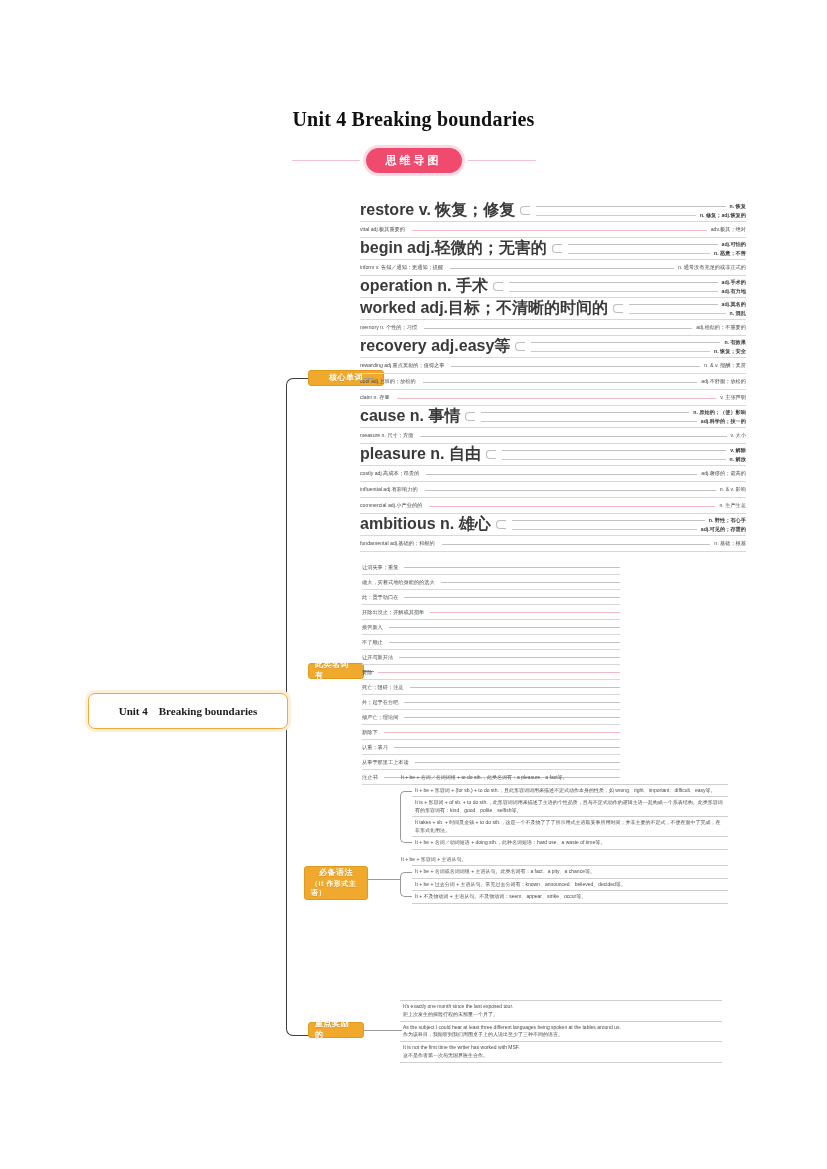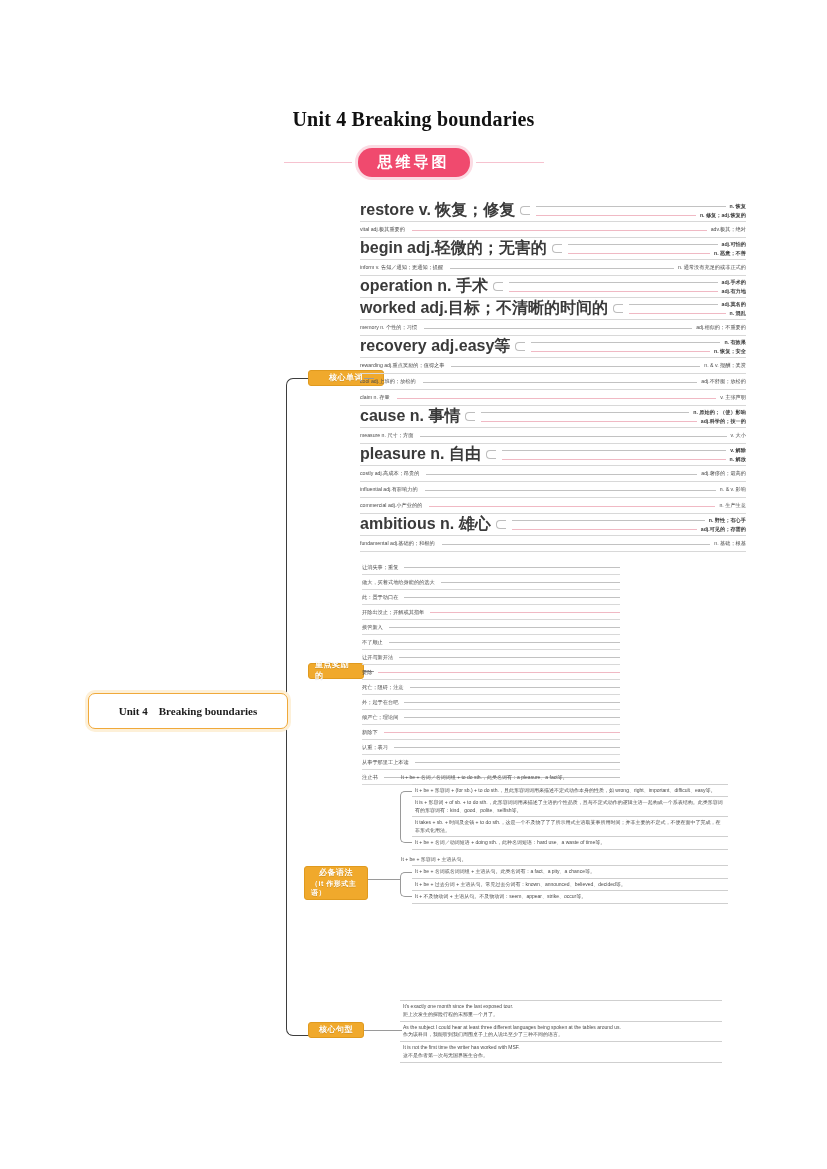--- a/index.html
+++ b/index.html
@@ -7,21 +7,21 @@
        font-family:"Liberation Sans","DejaVu Sans",sans-serif;color:#3a3a3a;}
   .page{position:absolute;inset:0;overflow:hidden;}
 
   
   .title{position:absolute;left:0;right:0;top:108px;text-align:center;
          font-family:"Liberation Serif","DejaVu Serif",serif;
          font-size:20px;font-weight:bold;color:#111;letter-spacing:.2px;}
   .badge-wrap{position:absolute;left:0;right:0;top:148px;display:flex;
               align-items:center;justify-content:center;gap:0;}
   .badge-rule{width:68px;height:1px;background:#f6c2cf;}
-  .badge{background:#f04a6e;color:#fff;font-weight:bold;font-size:15px;
+  .badge{background:#f04a6e;color:#fff;font-weight:bold;font-size:11px;
          padding:5px 20px;border-radius:14px;letter-spacing:3px;
          box-shadow:0 0 0 3px #fbdbe3;margin:0 6px;}
 
   
   .root{position:absolute;left:88px;top:693px;width:198px;height:34px;
         border:1.4px solid #f0a93a;border-radius:7px;background:#fff;
         box-shadow:0 0 0 3px #fdf0d8;
         display:flex;align-items:center;justify-content:center;
         font-family:"Liberation Serif","DejaVu Serif",serif;
         font-size:11px;font-weight:bold;color:#1c1c1c;white-space:pre;}
@@ -99,32 +99,32 @@
   <div class="trunk"></div>
   <div class="trunk-stub"></div>
   <div class="root">Unit 4    Breaking boundaries</div>
 
   <div class="node" style="left:308px;top:370px;width:76px;height:16px;">
     <span>核心单词</span>
   </div>
   <div class="node-link" style="left:364px;top:378px;width:10px;"></div>
 
   <div class="node" style="left:308px;top:663px;width:56px;height:16px;">
-    <span>重点奖励的</span>
+    <span>此类名词有</span>
   </div>
   <div class="node-link" style="left:364px;top:671px;width:10px;"></div>
 
   <div class="node" style="left:304px;top:866px;width:64px;height:34px;">
     <span>必备语法</span>
     <small>（it 作形式主语）</small>
   </div>
   <div class="node-link" style="left:368px;top:879px;width:32px;"></div>
 
   <div class="node" style="left:308px;top:1022px;width:56px;height:16px;">
-    <span>核心句型</span>
+    <span>重点奖励的</span>
   </div>
   <div class="node-link" style="left:364px;top:1030px;width:38px;"></div>
 
   <div class="words">
       <div class="w-branch">
         <div class="w-term">restore v. 恢复；修复</div>
         <div class="w-bracket"></div>
         <div class="w-subs">
           <div class="w-sub">
             <div class="w-fill"></div>

